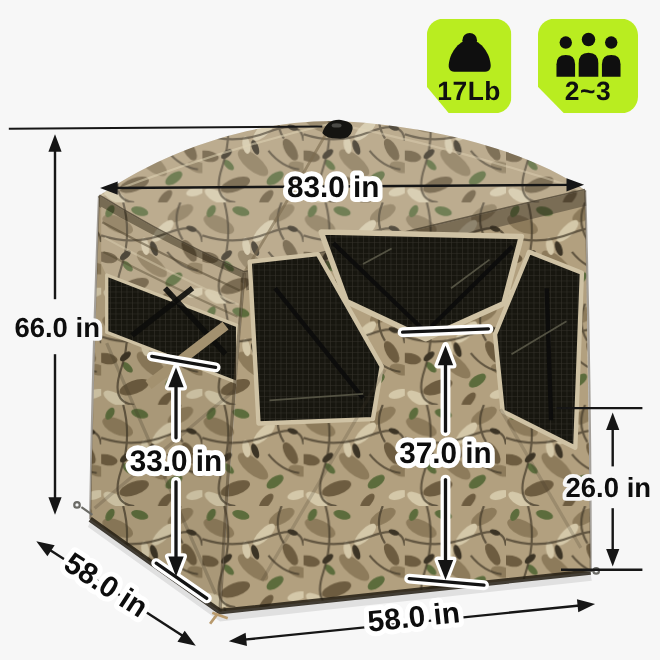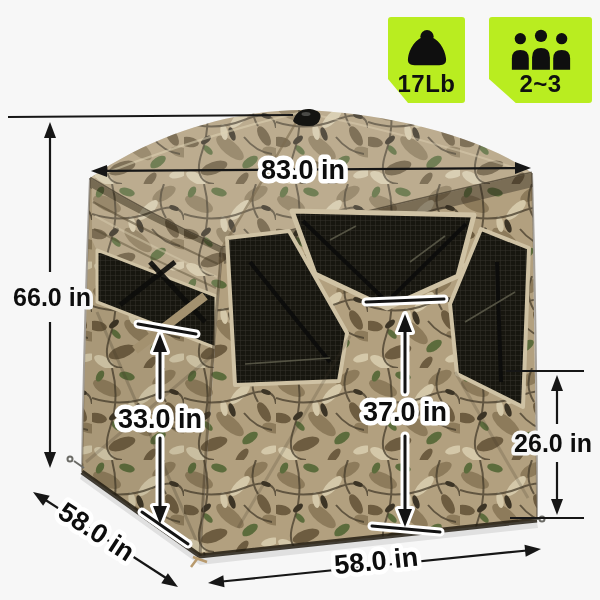--- a/index.html
+++ b/index.html
@@ -1,27 +1,27 @@
 <!DOCTYPE html>
 <html><head>
 <meta charset="utf-8">
 <style>
   html,body{margin:0;padding:0;background:#e9e9e9;}
   .stage{position:relative;width:600px;height:600px;background:#f7f7f7;overflow:hidden;
          font-family:"Liberation Sans",sans-serif;}
   .scene{position:absolute;left:0;top:0;}
   
-  .badge{position:absolute;top:17px;background:#b9ed20;border-radius:3px;
+  .badge{position:absolute;top:17px;background:#b9ed20;border-radius:15px;
          clip-path:polygon(0 0,100% 0,100% 100%,26% 100%,0 72%);
          display:flex;flex-direction:column;align-items:center;justify-content:flex-end;
          padding-bottom:7px;box-sizing:border-box;}
   .badge .ic{flex:1;display:flex;align-items:center;justify-content:center;padding-top:8px;}
   .badge .lbl{font-weight:700;font-size:24px;line-height:24px;color:#101010;letter-spacing:.5px;}
   #badge-weight{left:388px;width:77px;height:86px;}
-  #badge-capacity{left:489px;width:103px;height:86px;}
+  #badge-capacity{left:489px;width:91px;height:86px;}
   
   text.halo{font-family:"Liberation Sans",sans-serif;font-weight:700;font-size:27px;
             fill:#0d0d0d;stroke:#ffffff;stroke-width:9px;paint-order:stroke;
             stroke-linejoin:round;text-anchor:middle;}
   text.plain{font-family:"Liberation Sans",sans-serif;font-weight:600;font-size:25px;
             fill:#0d0d0d;stroke:#f7f7f7;stroke-width:7px;paint-order:stroke;
             stroke-linejoin:round;text-anchor:middle;}
   .dimline{stroke:#161616;stroke-width:2.2;fill:none;}
   .dimthin{stroke:#161616;stroke-width:1.8;fill:none;}
   .arr{fill:#161616;stroke:none;}

